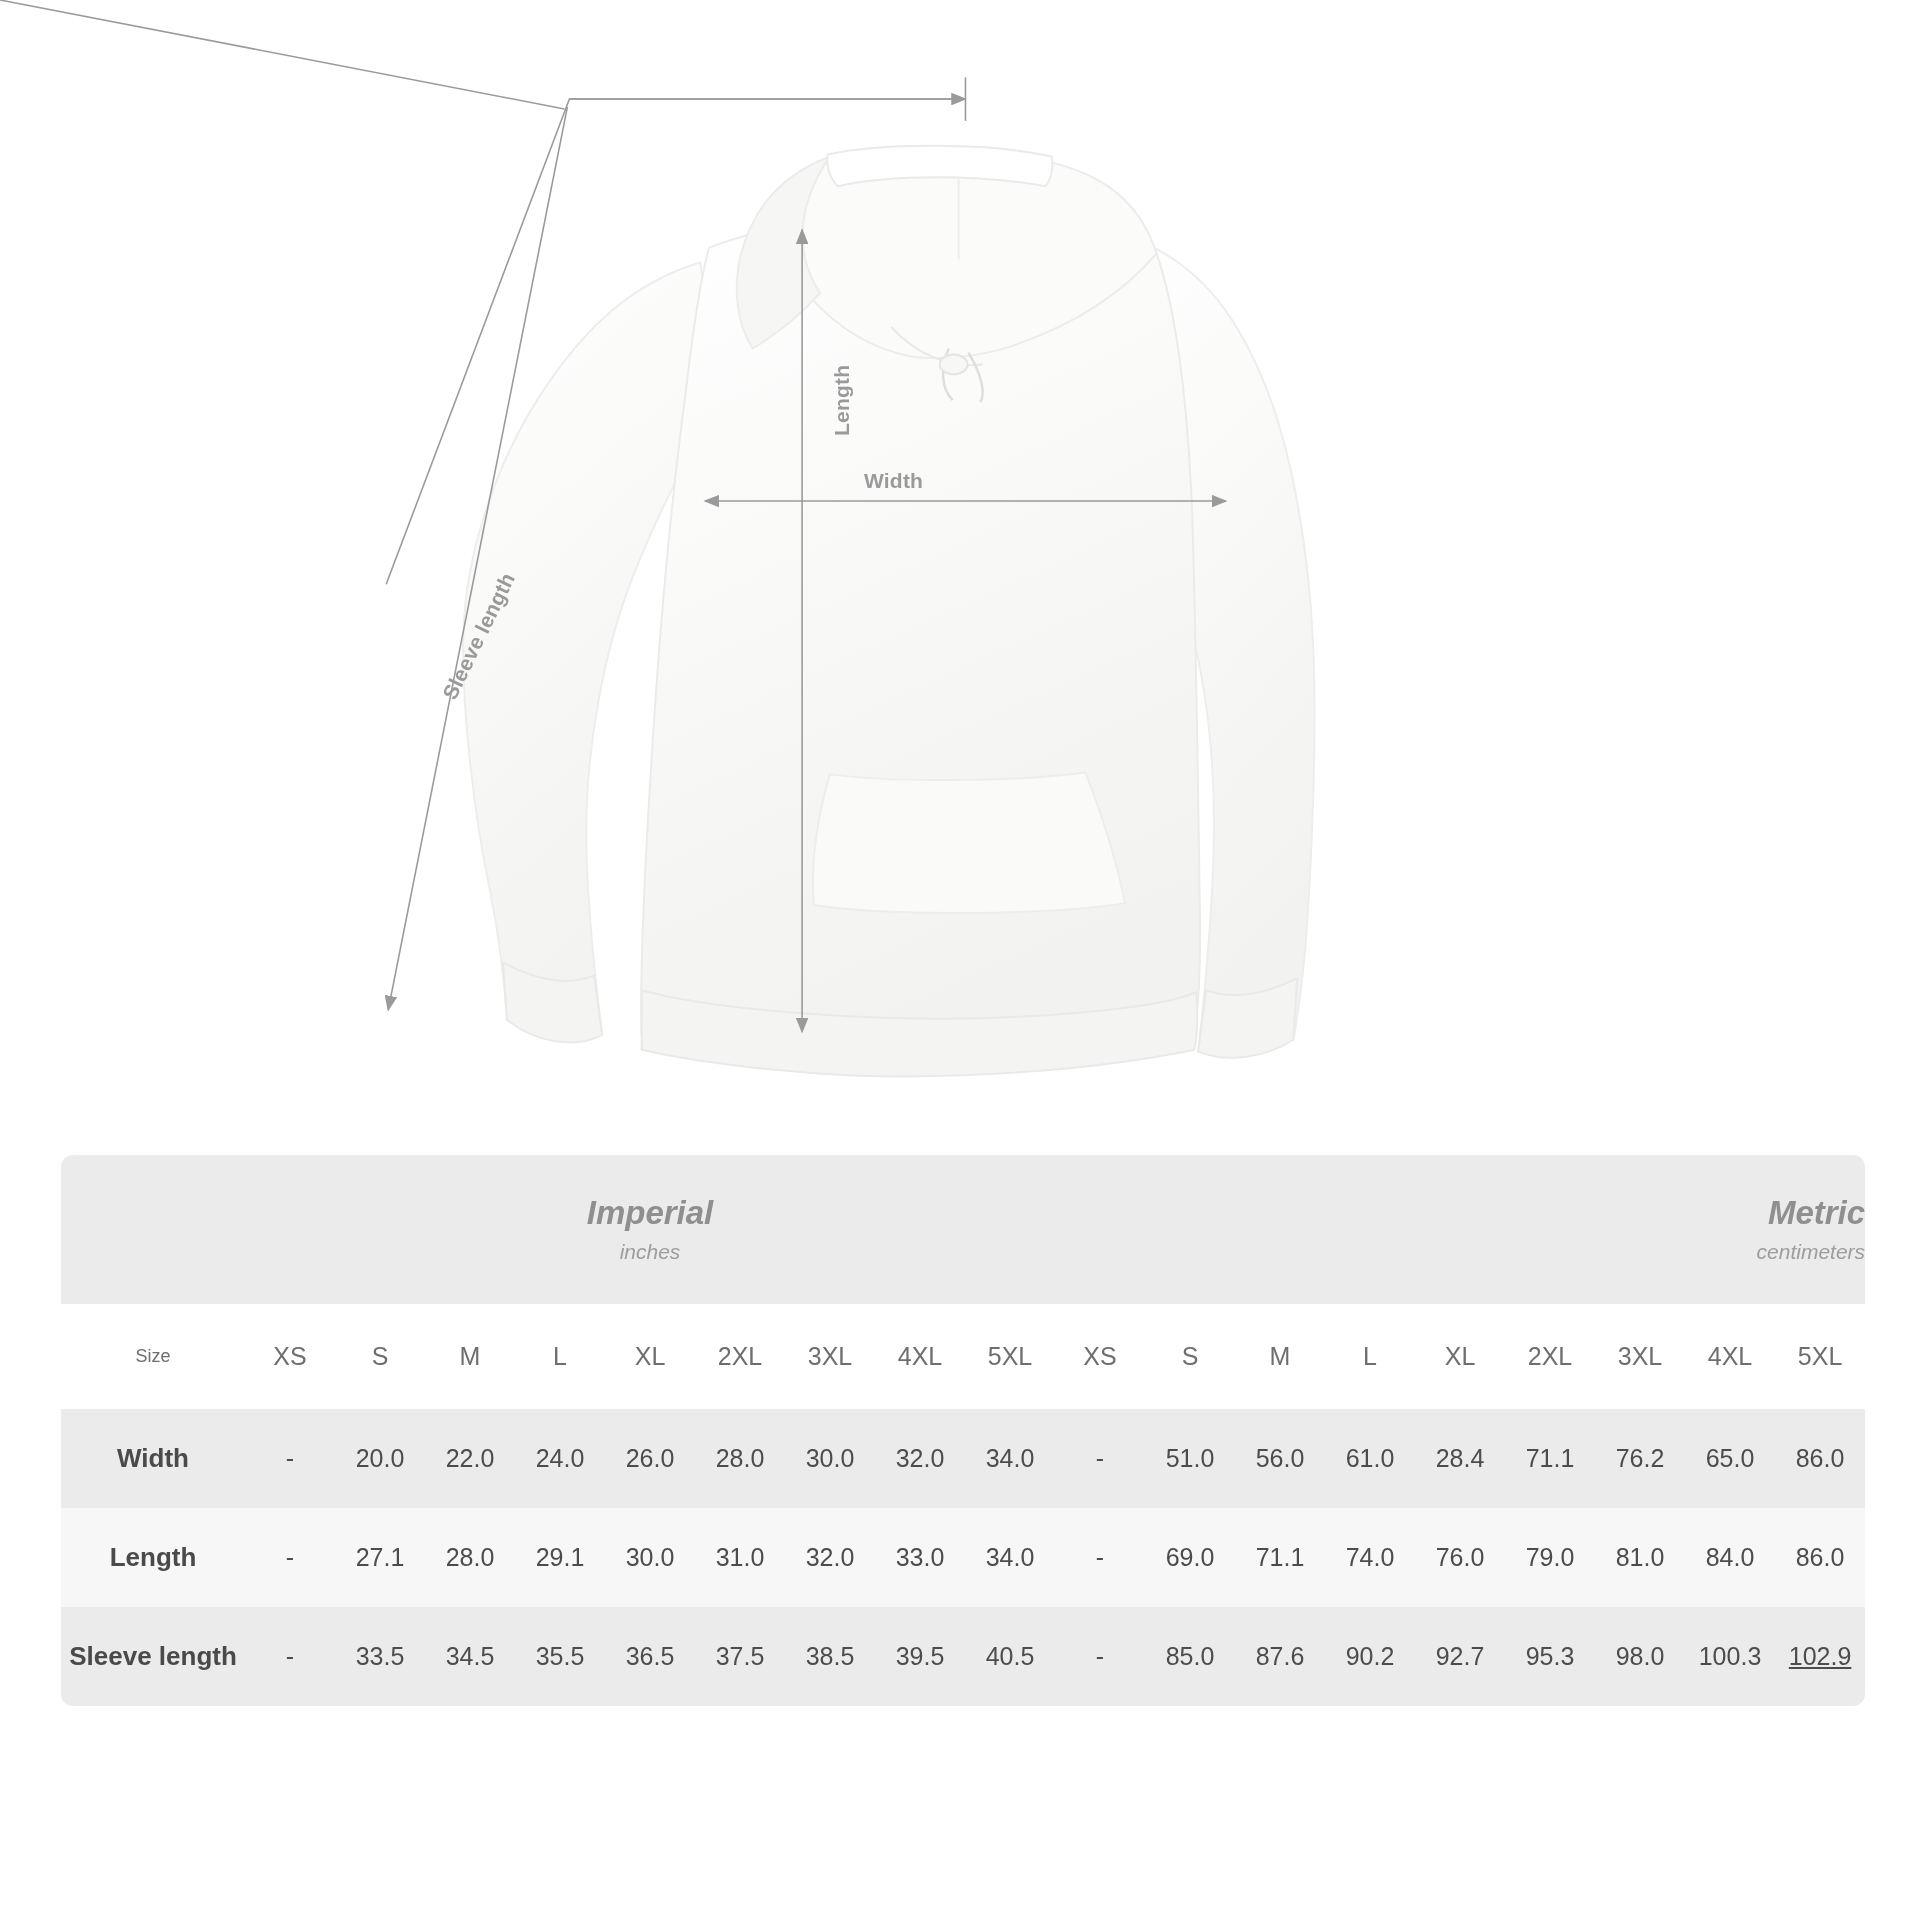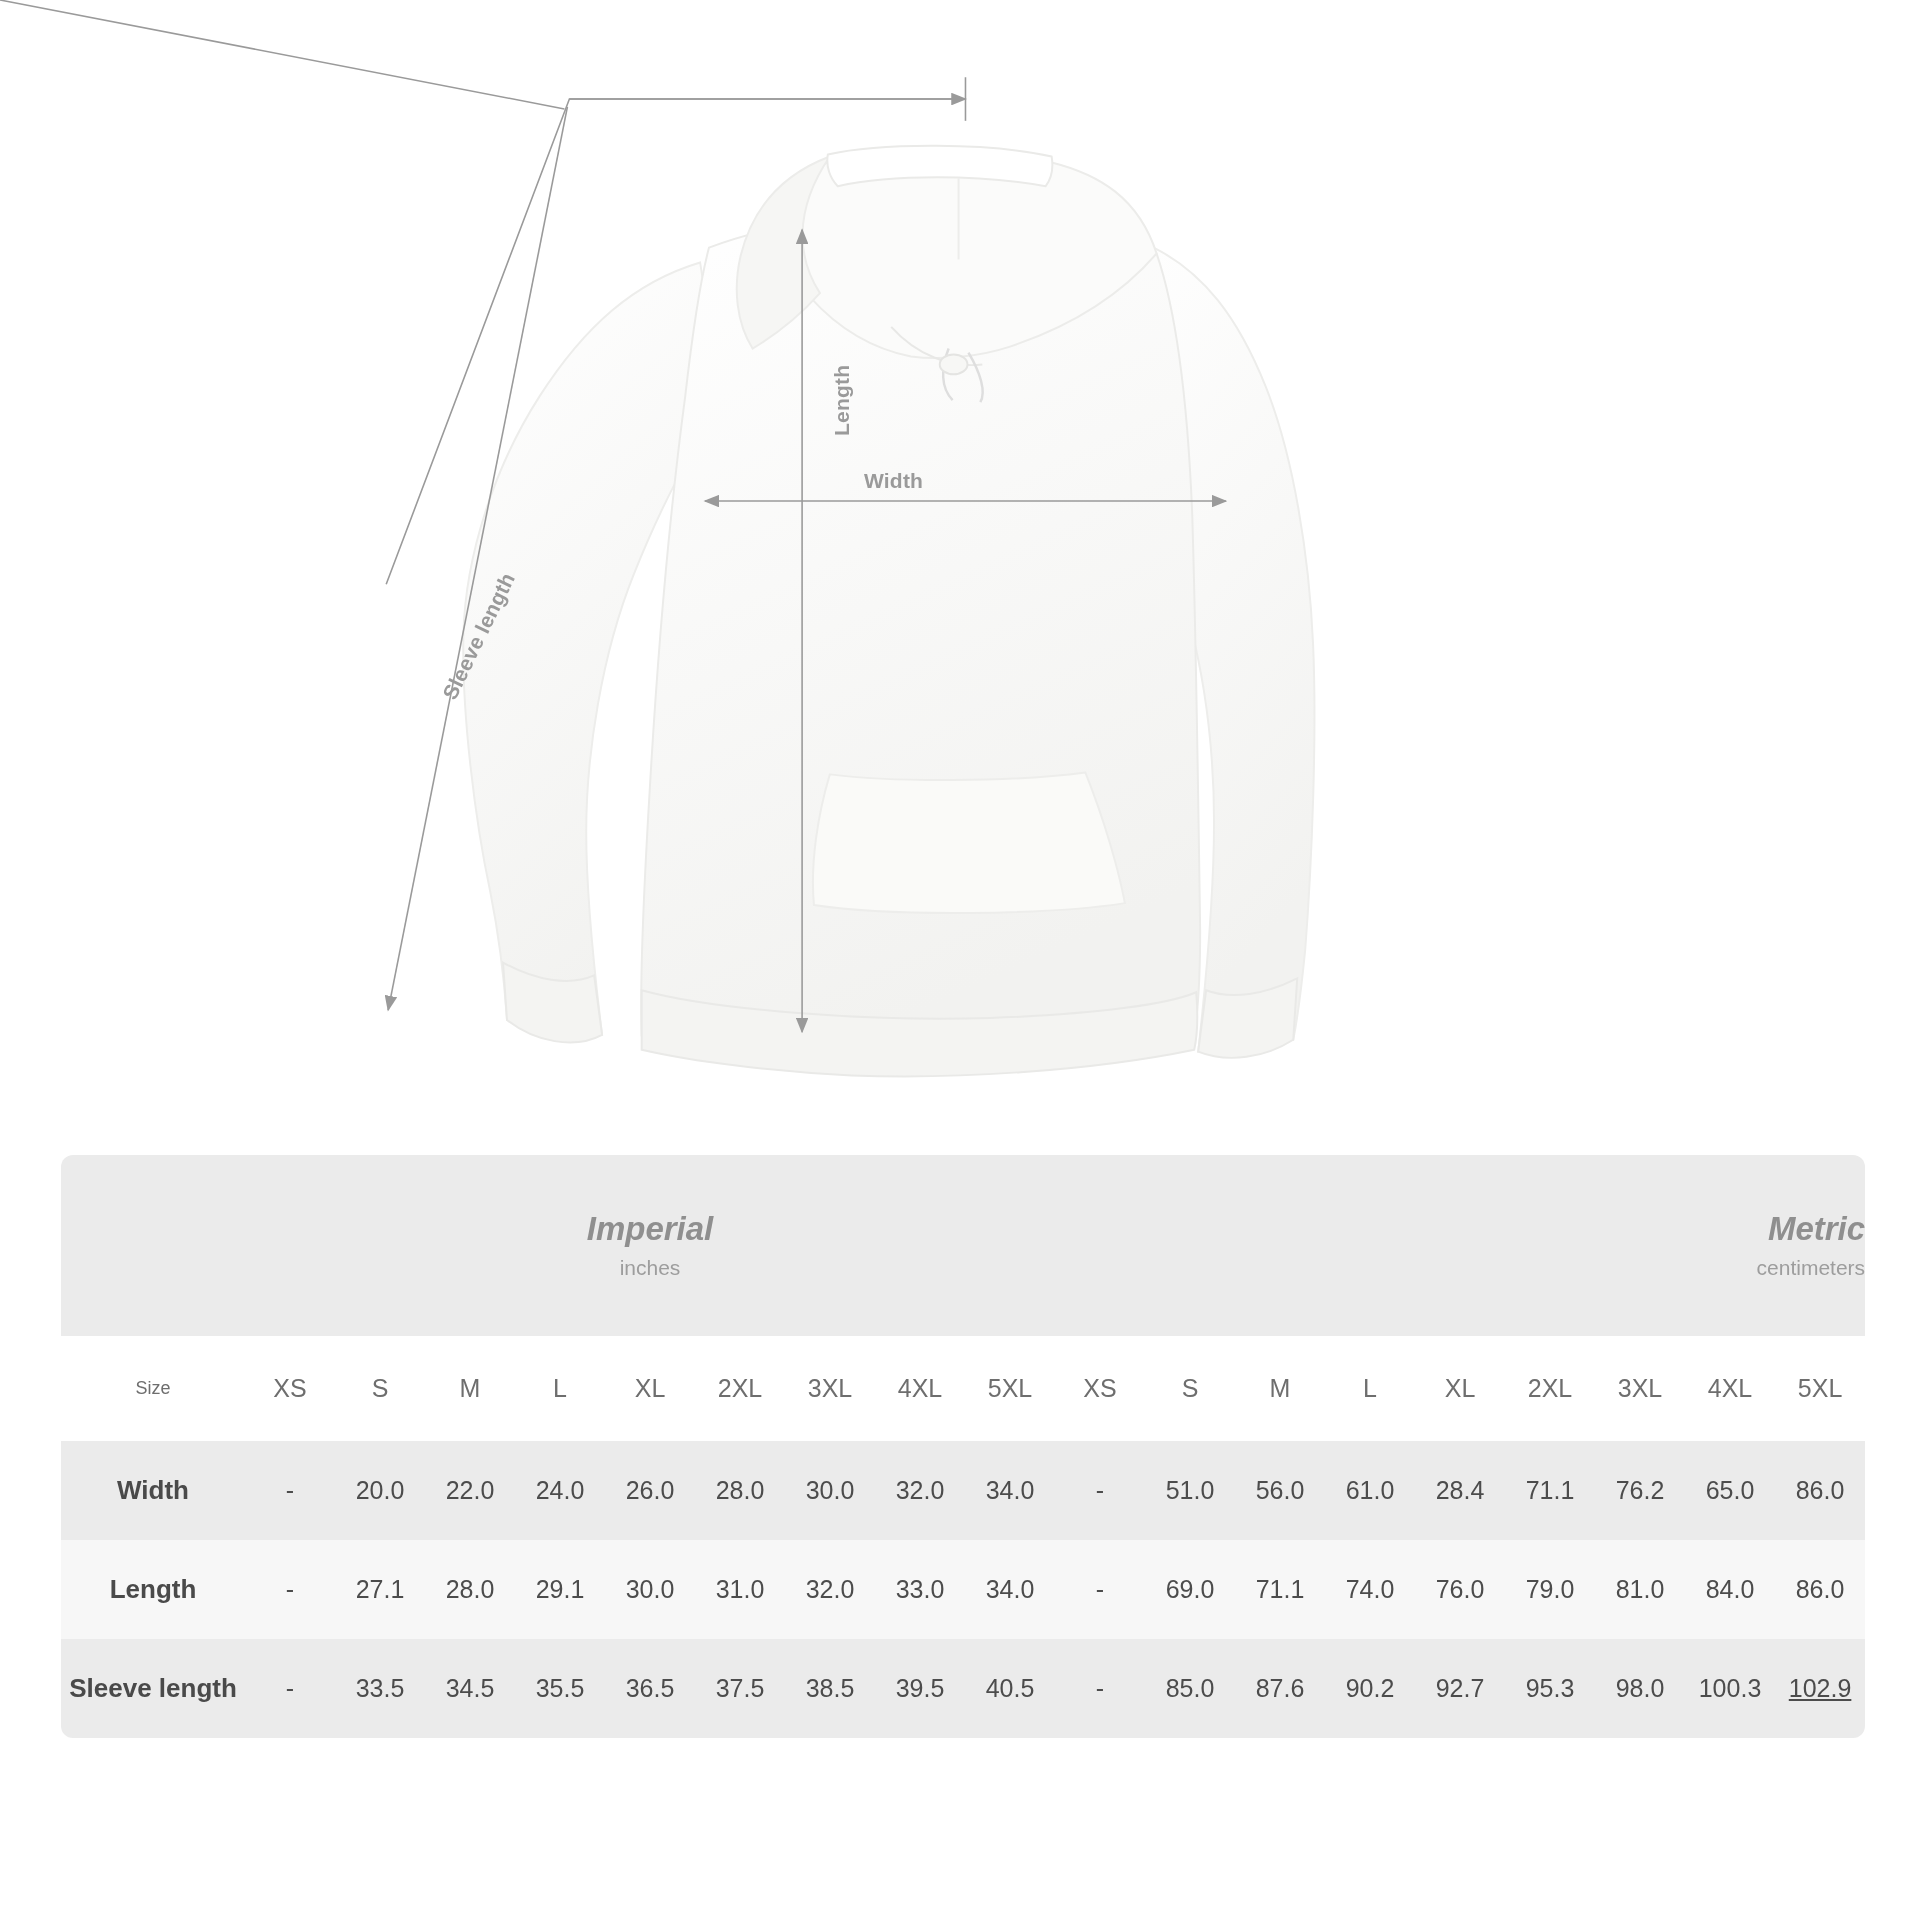--- a/index.html
+++ b/index.html
@@ -77,40 +77,41 @@
     table-layout: fixed;
   }
   table.size-table td, table.size-table th {
     text-align: center;
     vertical-align: middle;
     font-weight: normal;
   }
   
   .unit-row td {
     background: #ebebeb;
-    height: 181px;
+    height: 149px;
     padding: 0;
   }
   .unit-row td:first-child {
     border-top-left-radius: 12px;
     border-bottom-left-radius: 0;
   }
   .unit-row td:last-child {
     border-top-right-radius: 12px;
     text-align: right;
   }
   .unit-name {
     font-size: 33px;
     font-weight: bold;
     font-style: italic;
     color: #8f8f8f;
     line-height: 1.1;
   }
   .unit-sub {
     font-size: 21px;
+    font-style: italic;
     color: #9d9d9d;
     margin-top: 8px;
   }
   .head-row td {
     background: #ffffff;
     height: 103px;
     font-size: 25px;
     font-weight: bold;
     color: #6e6e6e;
   }

